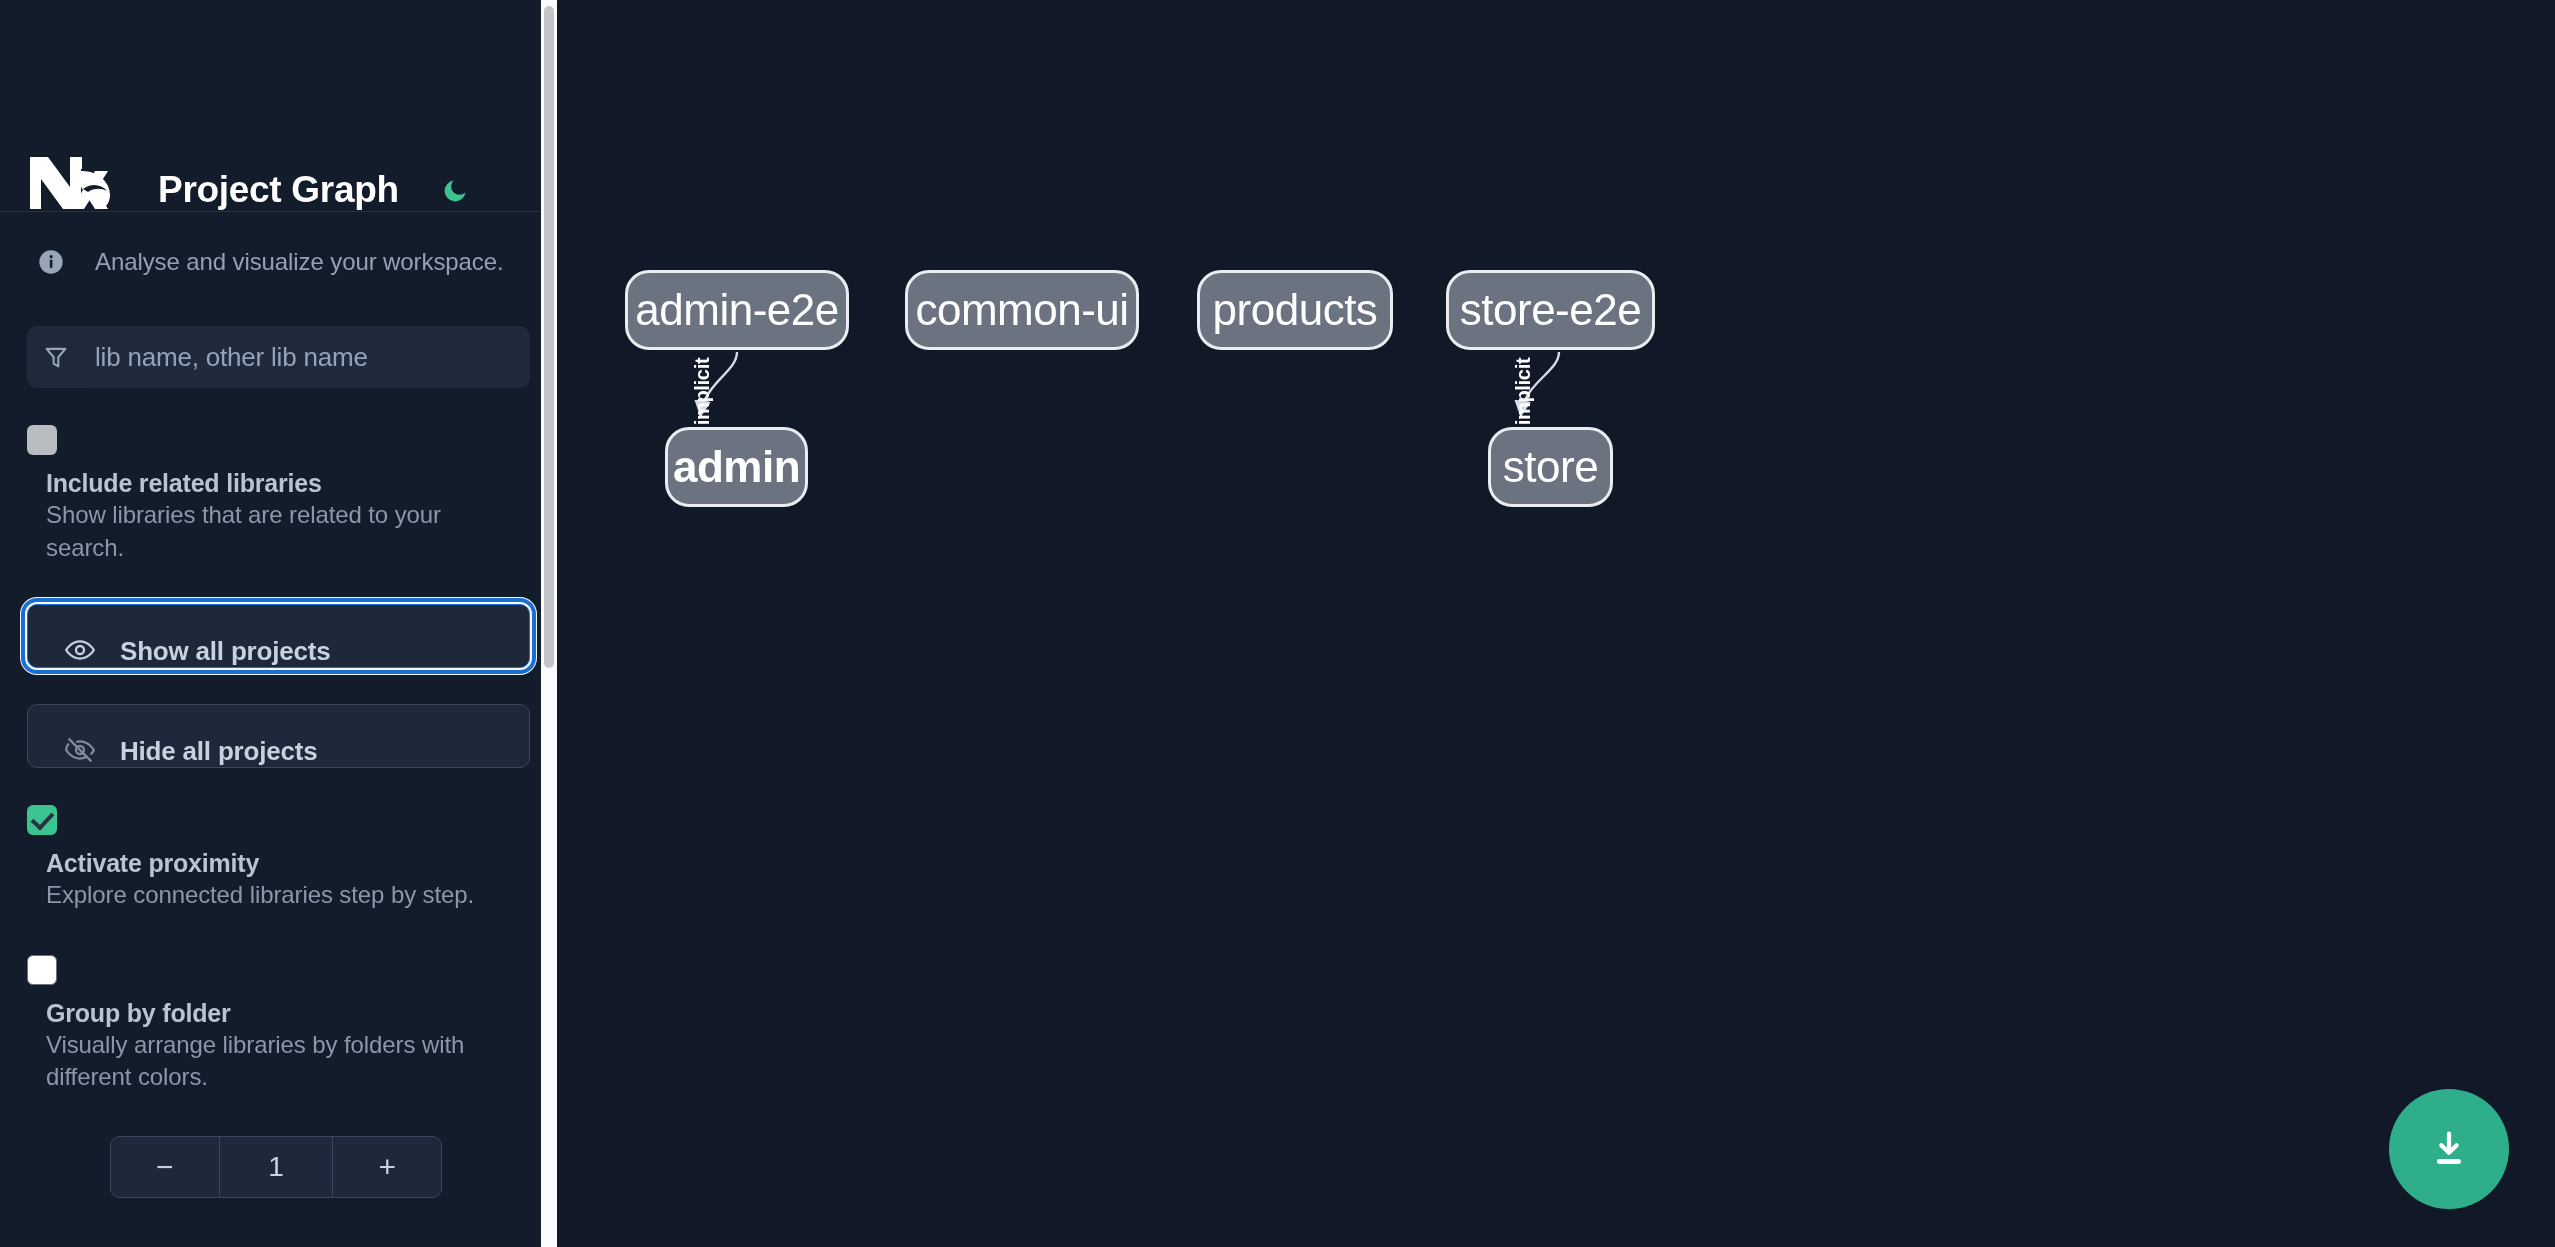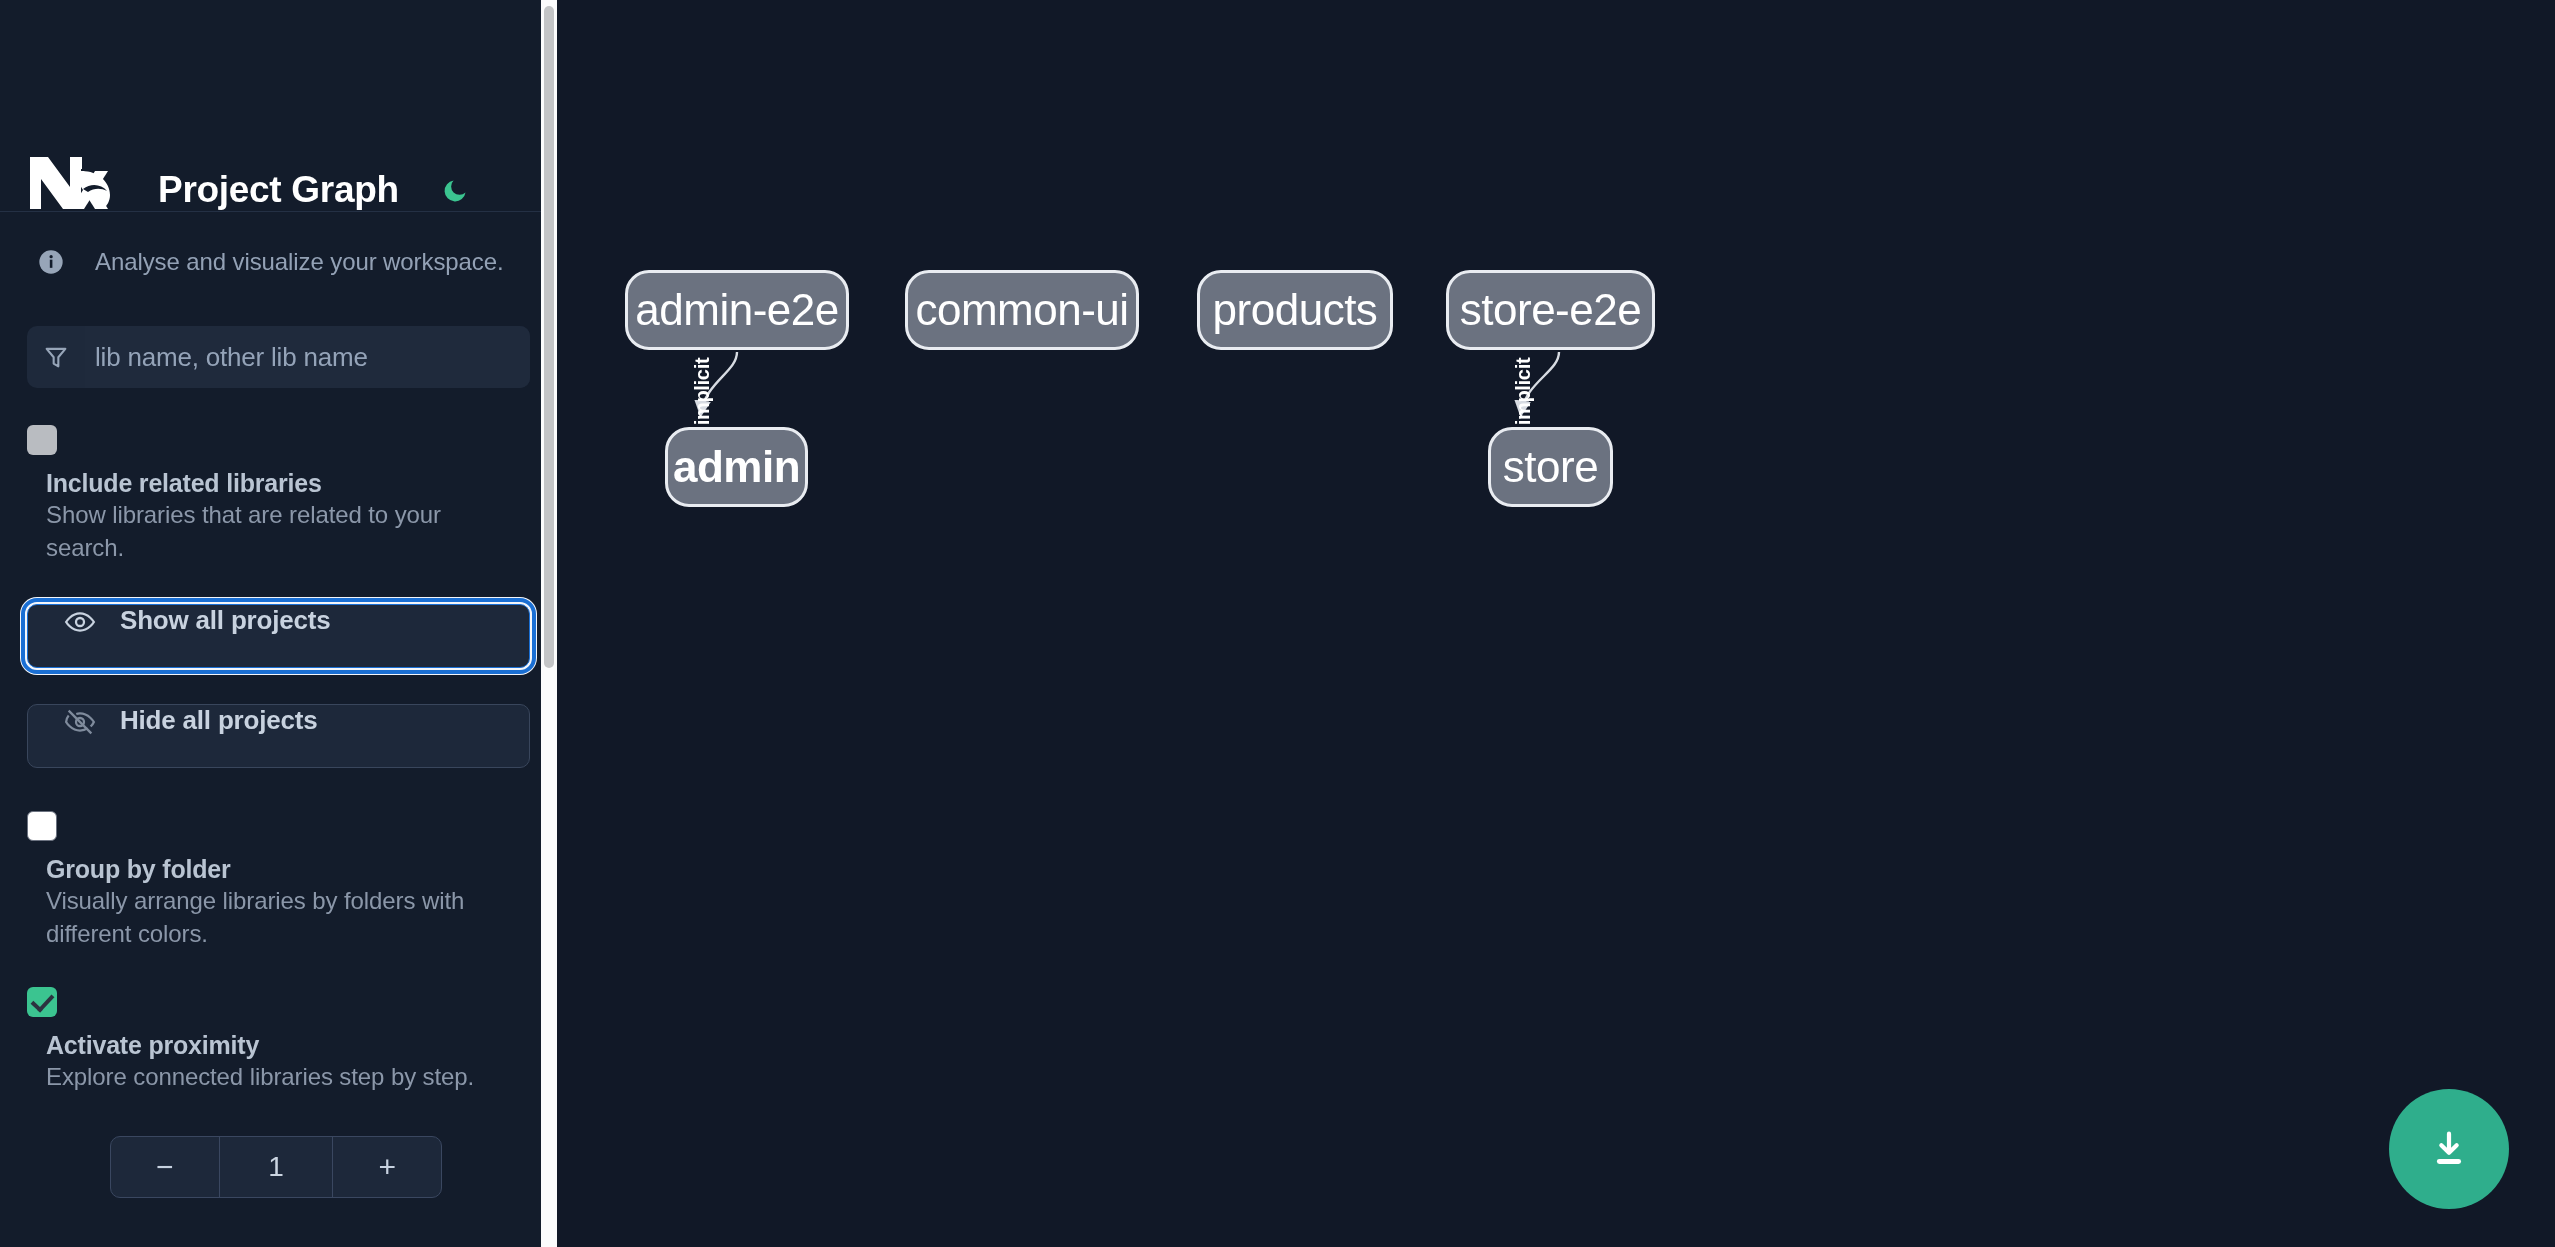--- a/index.html
+++ b/index.html
@@ -97,21 +97,21 @@
     transform: rotate(43deg);
   }
 
   .btn-row { margin: 40px 27px 0 27px; }
   .big-btn {
     position: relative;
     height: 64px; width: 503px;
     background: #1d283a;
     border: 1px solid #39465c;
     border-radius: 10px;
-    display: flex; align-items: flex-start;
+    display: flex; align-items: flex-end;
     padding-left: 36px;
     cursor: pointer;
   }
   .big-btn.focused {
     outline: 4px solid #1a6fd4;
     outline-offset: 2px;
     box-shadow: 0 0 0 7px #f3f6fb;
     border-color: #1a6fd4;
   }
   .big-btn .bi { width: 34px; height: 34px; flex: 0 0 34px; display:flex; align-items:center; }
@@ -258,37 +258,37 @@
           <svg viewBox="0 0 24 24" width="32" height="32">
             <path fill="none" stroke="#7f8b9c" stroke-width="1.7" d="M3.5 7.2C2.2 8.6 1.6 12 1.6 12S5.3 18.4 12 18.4c2.3 0 4.2-.7 5.7-1.7M20 15.4c1.6-1.6 2.4-3.4 2.4-3.4S18.7 5.6 12 5.6c-1 0-2 .1-2.8.4"></path>
             <circle cx="12" cy="12" r="3" fill="none" stroke="#7f8b9c" stroke-width="1.7"></circle>
             <path stroke="#7f8b9c" stroke-width="1.7" d="M3.5 3.5l17 17"></path>
           </svg>
         </span>
         <span class="bl">Hide all projects</span>
       </div>
     </div>
 
+    <div class="check-block" style="margin-top:34px">
+      <div class="cb-col">
+        <span class="checkbox green"></span>
+      </div>
+      <div class="cb-body">
+        <div class="cb-title">Activate proximity</div>
+        <div class="cb-desc">Explore connected libraries step by step.</div>
+      </div>
+    </div>
+
     <div class="check-block" style="margin-top:40px">
       <div class="cb-col">
         <span class="checkbox white"></span>
       </div>
       <div class="cb-body">
         <div class="cb-title">Group by folder</div>
         <div class="cb-desc">Visually arrange libraries by folders with different colors.</div>
-      </div>
-    </div>
-
-    <div class="check-block" style="margin-top:34px">
-      <div class="cb-col">
-        <span class="checkbox green"></span>
-      </div>
-      <div class="cb-body">
-        <div class="cb-title">Activate proximity</div>
-        <div class="cb-desc">Explore connected libraries step by step.</div>
       </div>
     </div>
 
     <div class="stepper">
       <div class="step-btn">−</div>
       <div class="step-val">1</div>
       <div class="step-btn">+</div>
     </div>
 
     <div class="sb-track">

